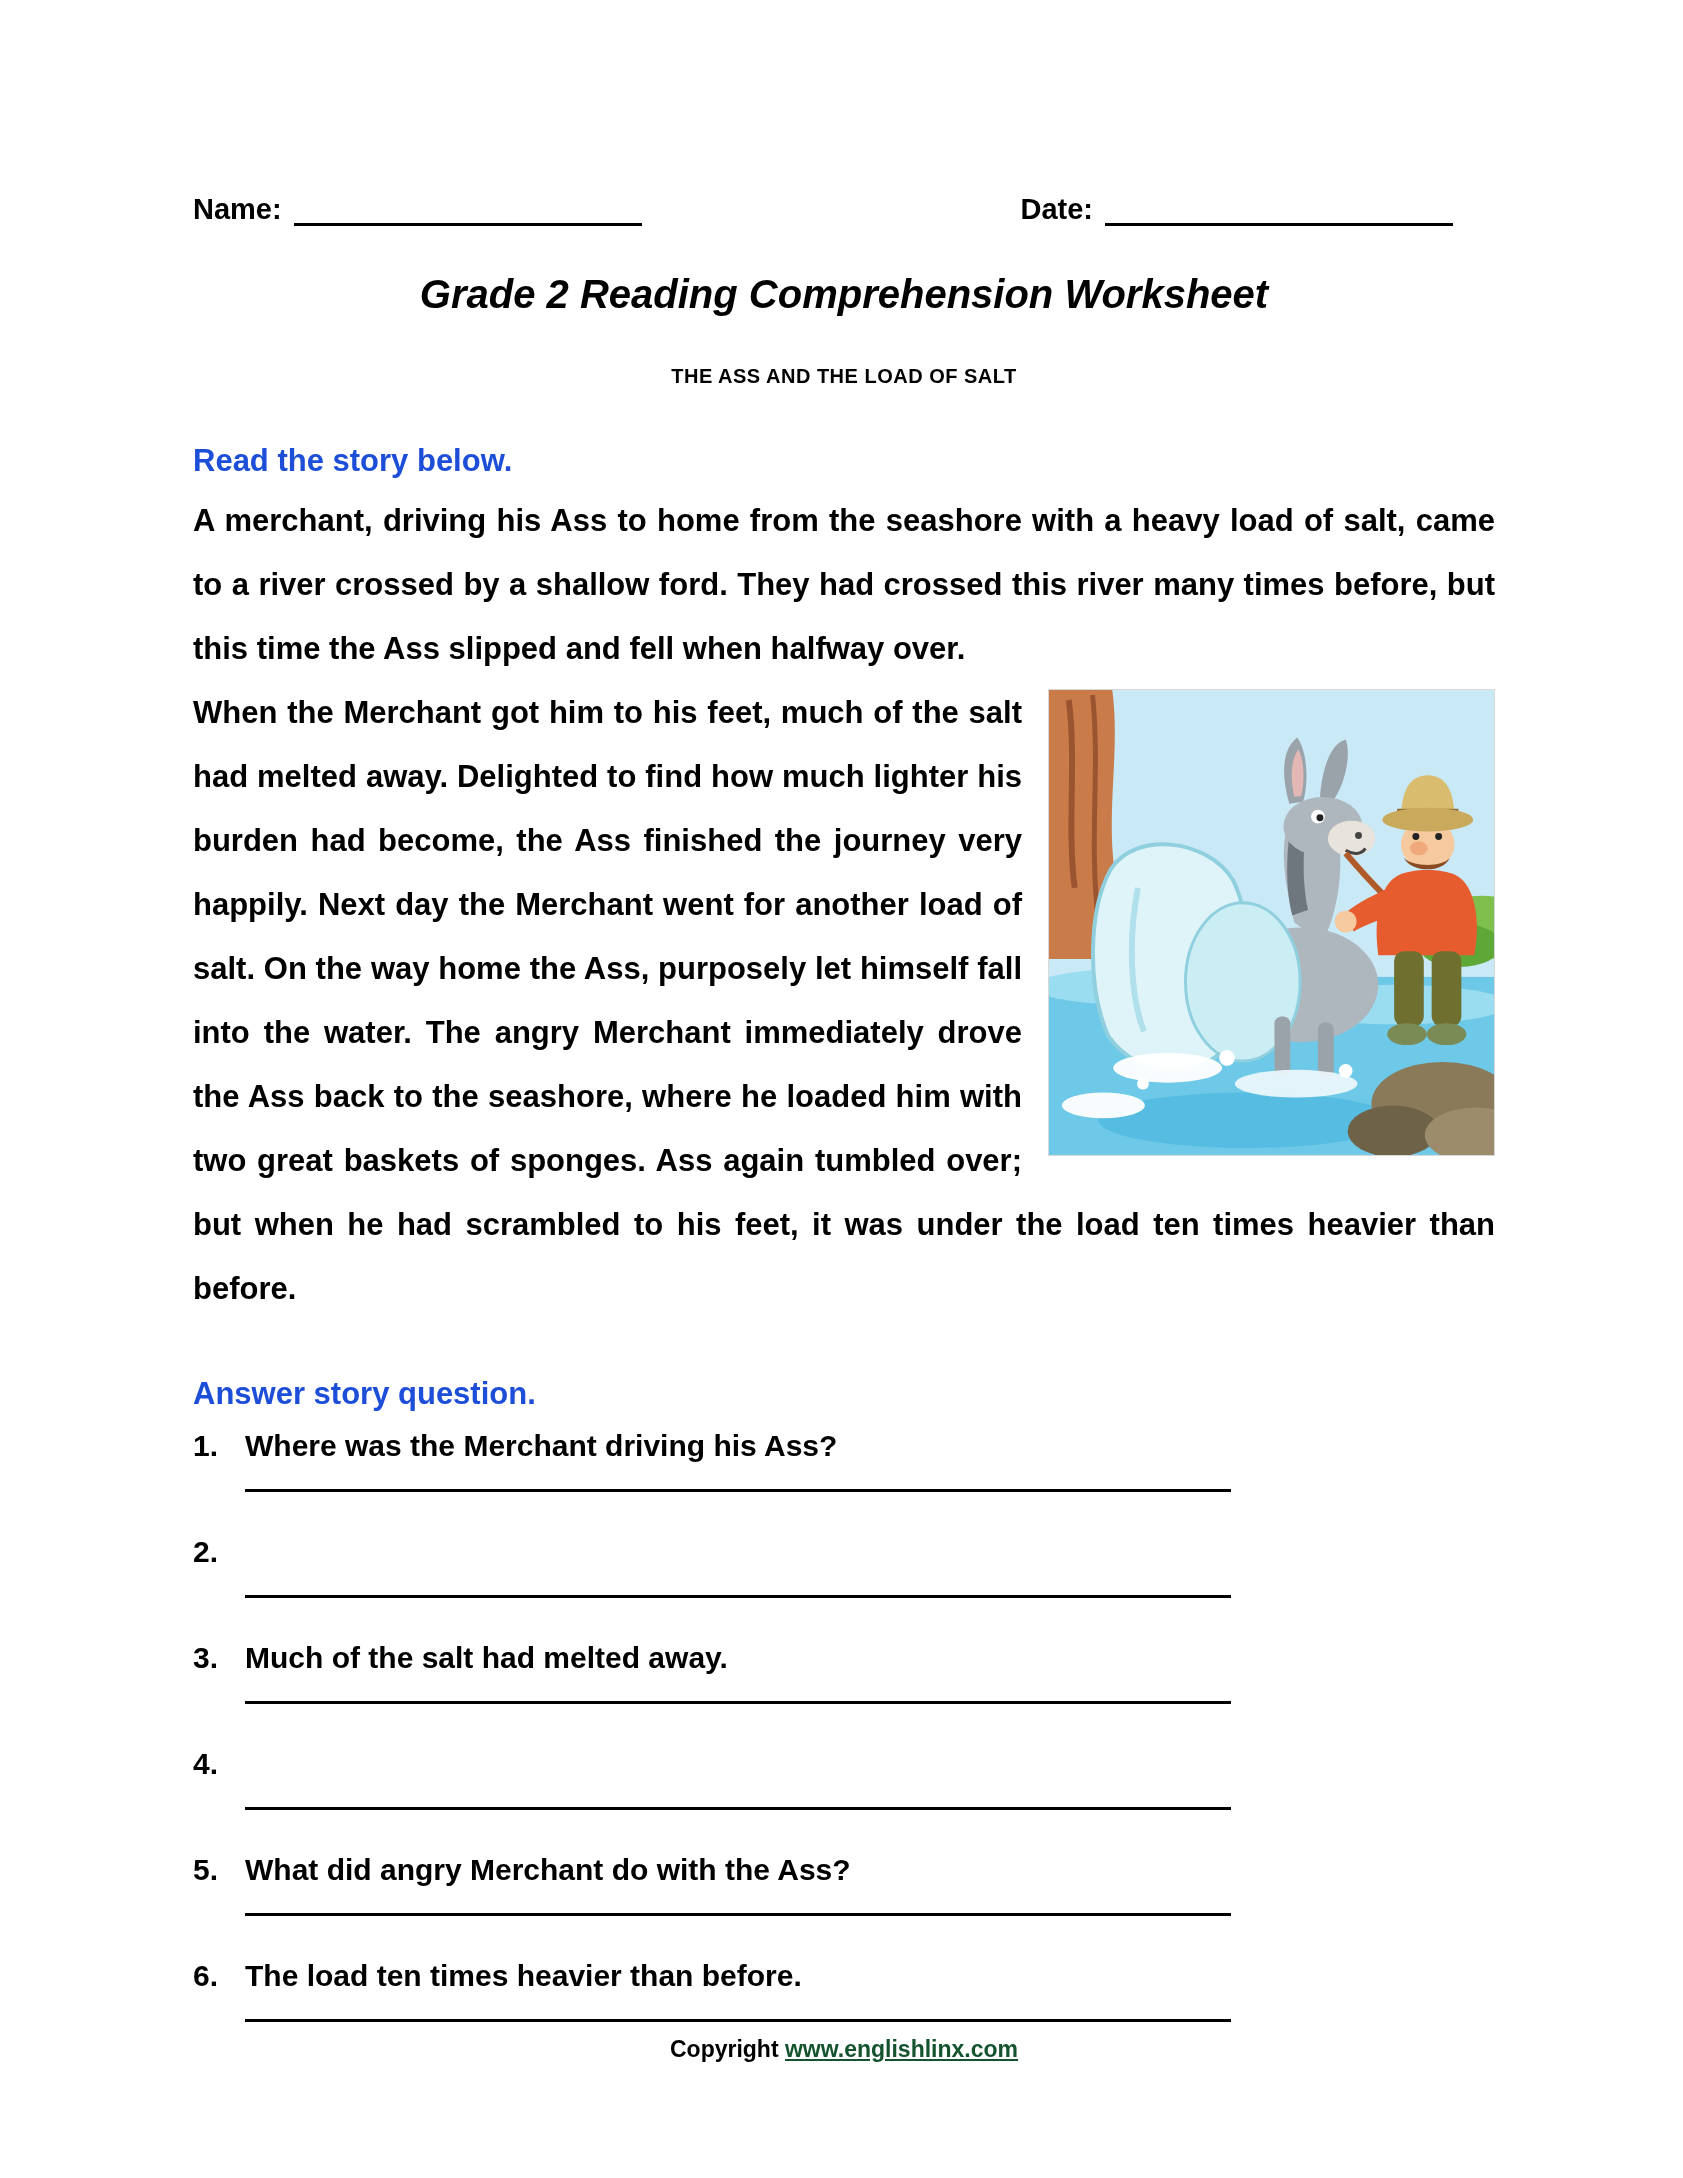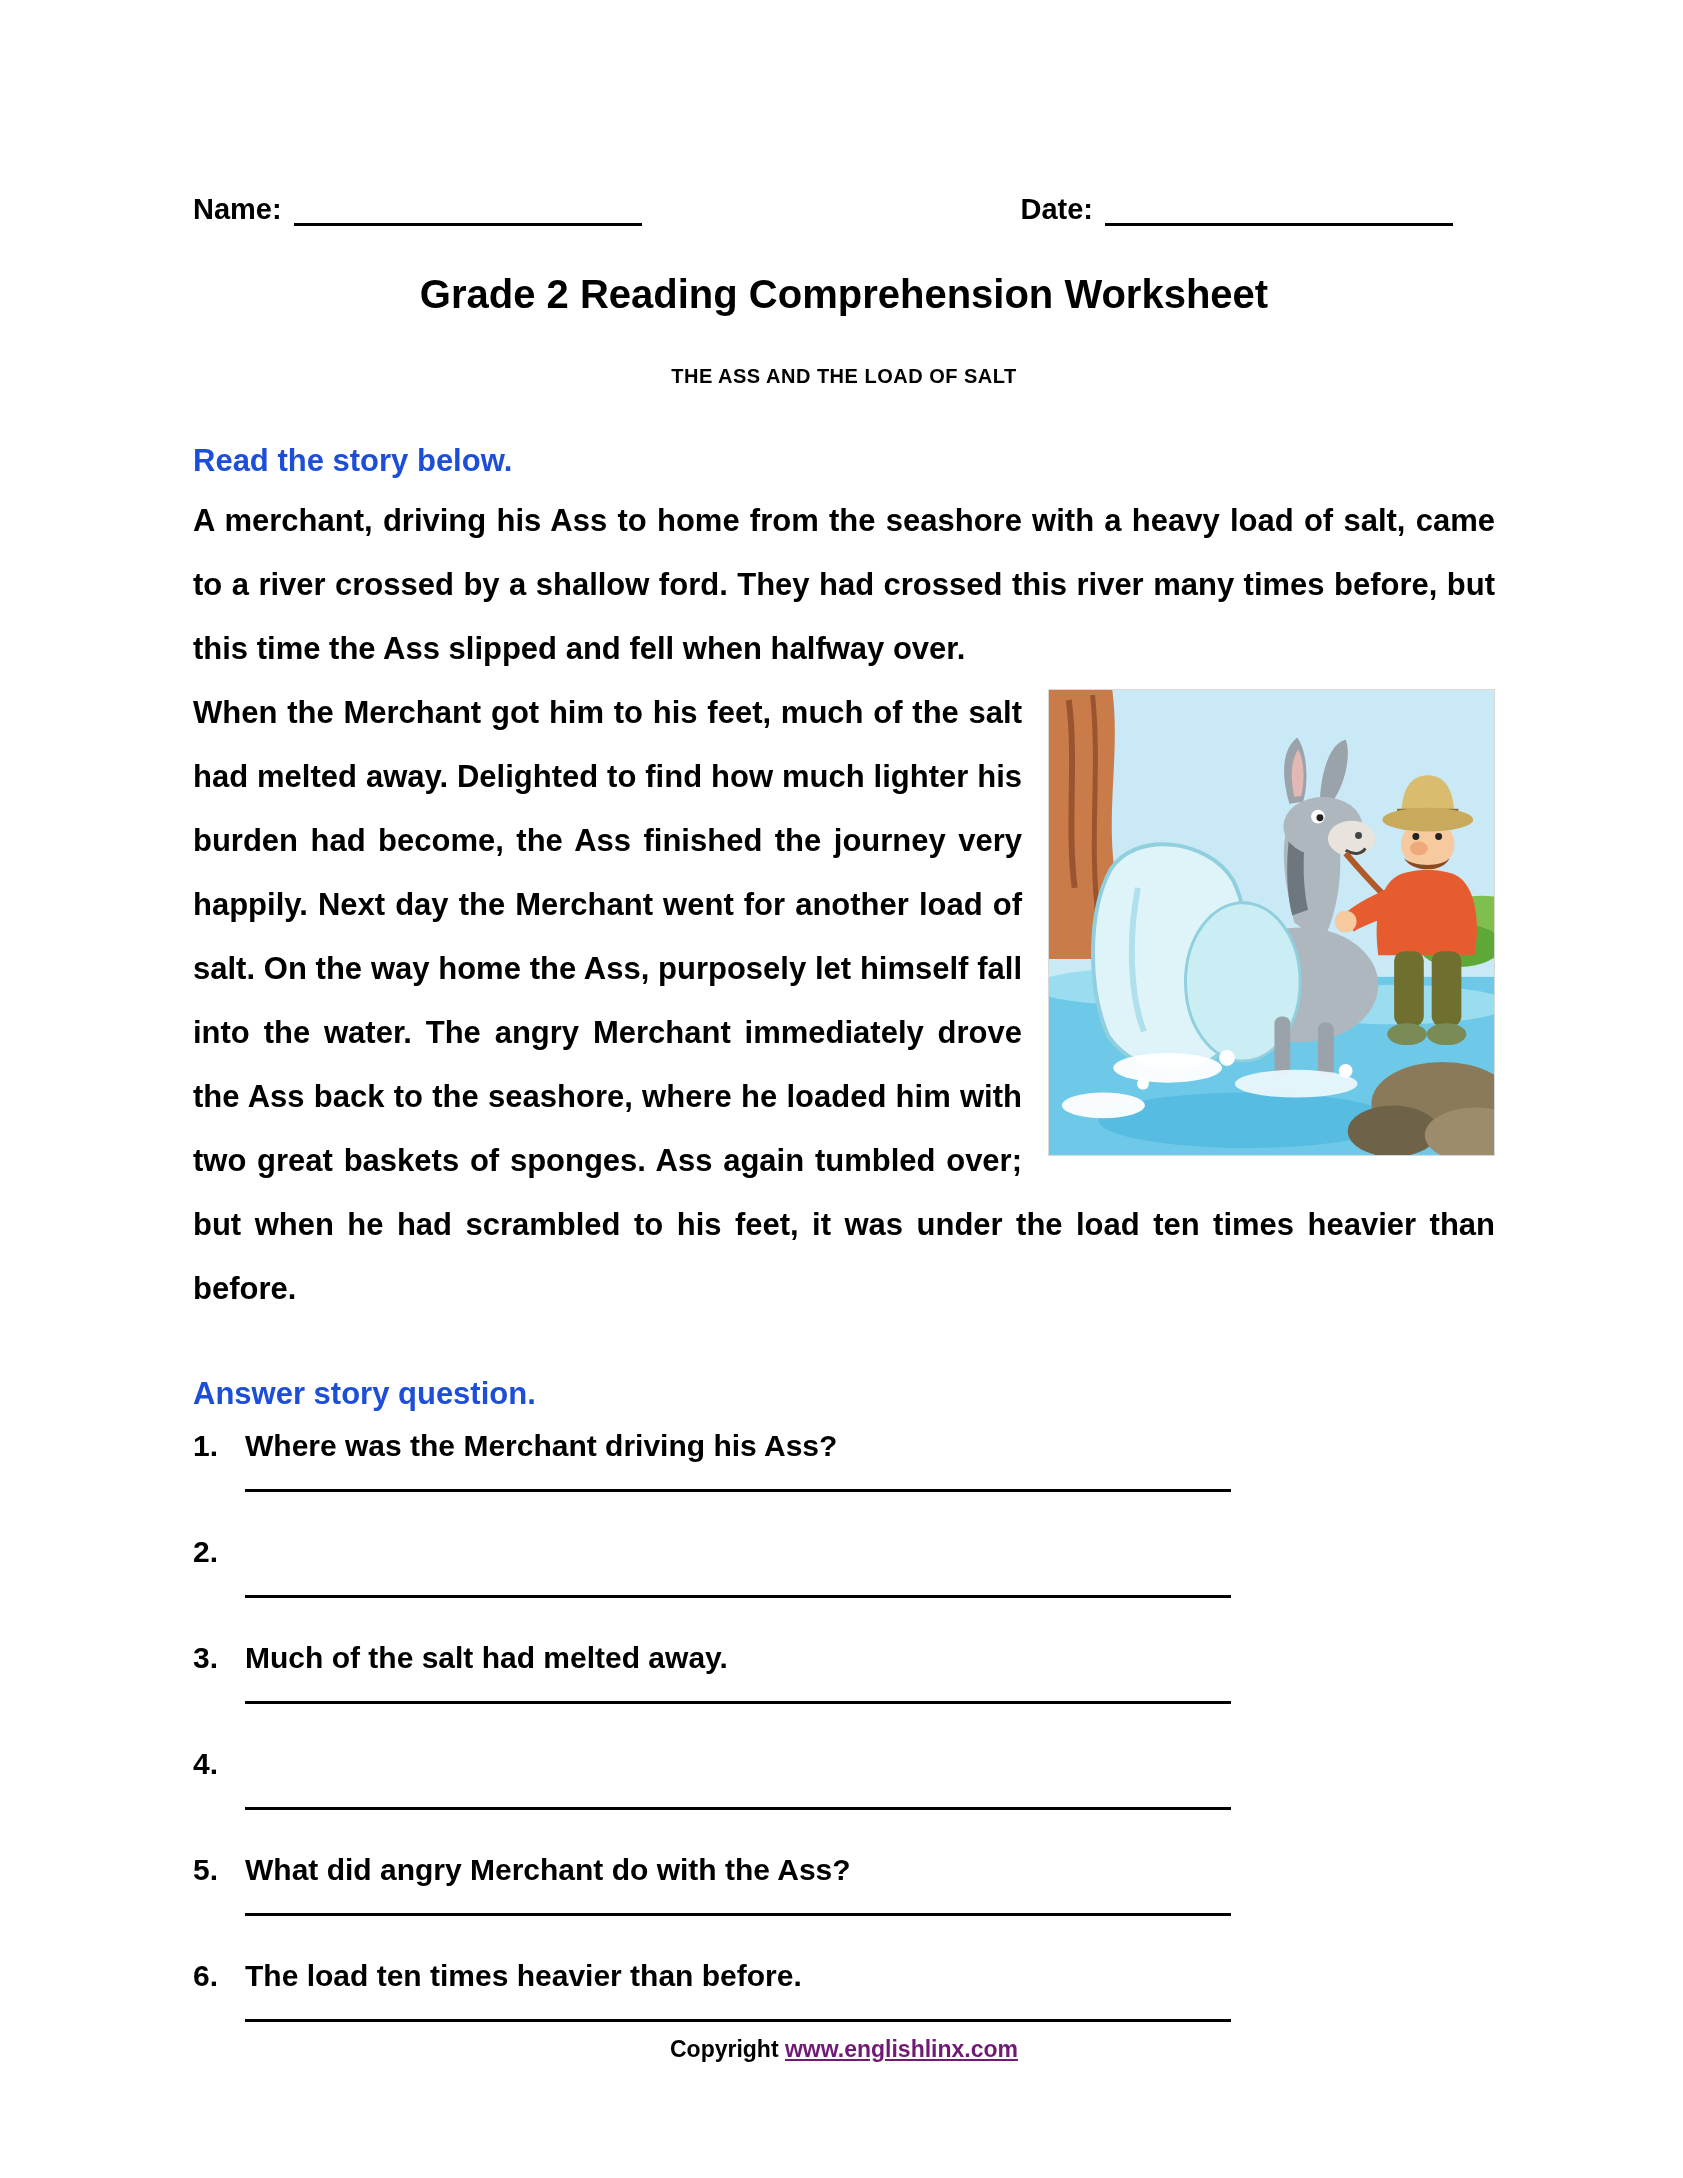--- a/index.html
+++ b/index.html
@@ -22,21 +22,21 @@
   .blank {
     display: inline-block;
     width: 348px;
     height: 32px;
     border-bottom: 3px solid #000;
     margin-left: 12px;
   }
   .date-field { margin-left: auto; margin-right: 42px; }
 
   
-  .title { text-align: center; font-size: 40px; margin-top: 46px; }
+  .title { text-align: center; font-size: 40px; margin-top: 46px; font-style: italic; }
   .subtitle { text-align: center; font-size: 20px; margin-top: 48px; letter-spacing: 0.5px; }
   .section-heading { color: #1d4ed8; font-size: 31px; margin-top: 55px; }
 
   
   .story { font-size: 31px; line-height: 64px; text-align: justify; margin-top: 10px; }
   .story p { margin: 0; }
   .story-wrap::after { content: ""; display: block; clear: both; }
   .illustration {
     float: right;
     width: 447px;
@@ -54,21 +54,21 @@
   .q-num { width: 52px; flex: 0 0 52px; }
   .answer-line {
     margin: 26px 0 0 52px;
     width: 986px;
     height: 0;
     border-bottom: 3px solid #000;
   }
 
   
   .footer { text-align: center; font-size: 23px; margin-top: 14px; }
-  .footer a { color: #701a75; text-decoration: underline; font-weight: 700; }
+  .footer a { color: #14532d; text-decoration: underline; font-weight: 700; }
 </style>
 </head>
 <body>
 
 <div class="page">
 
   <div class="top-row">
     <div class="field">
       <span>Name:</span>
       <span class="blank"></span>

